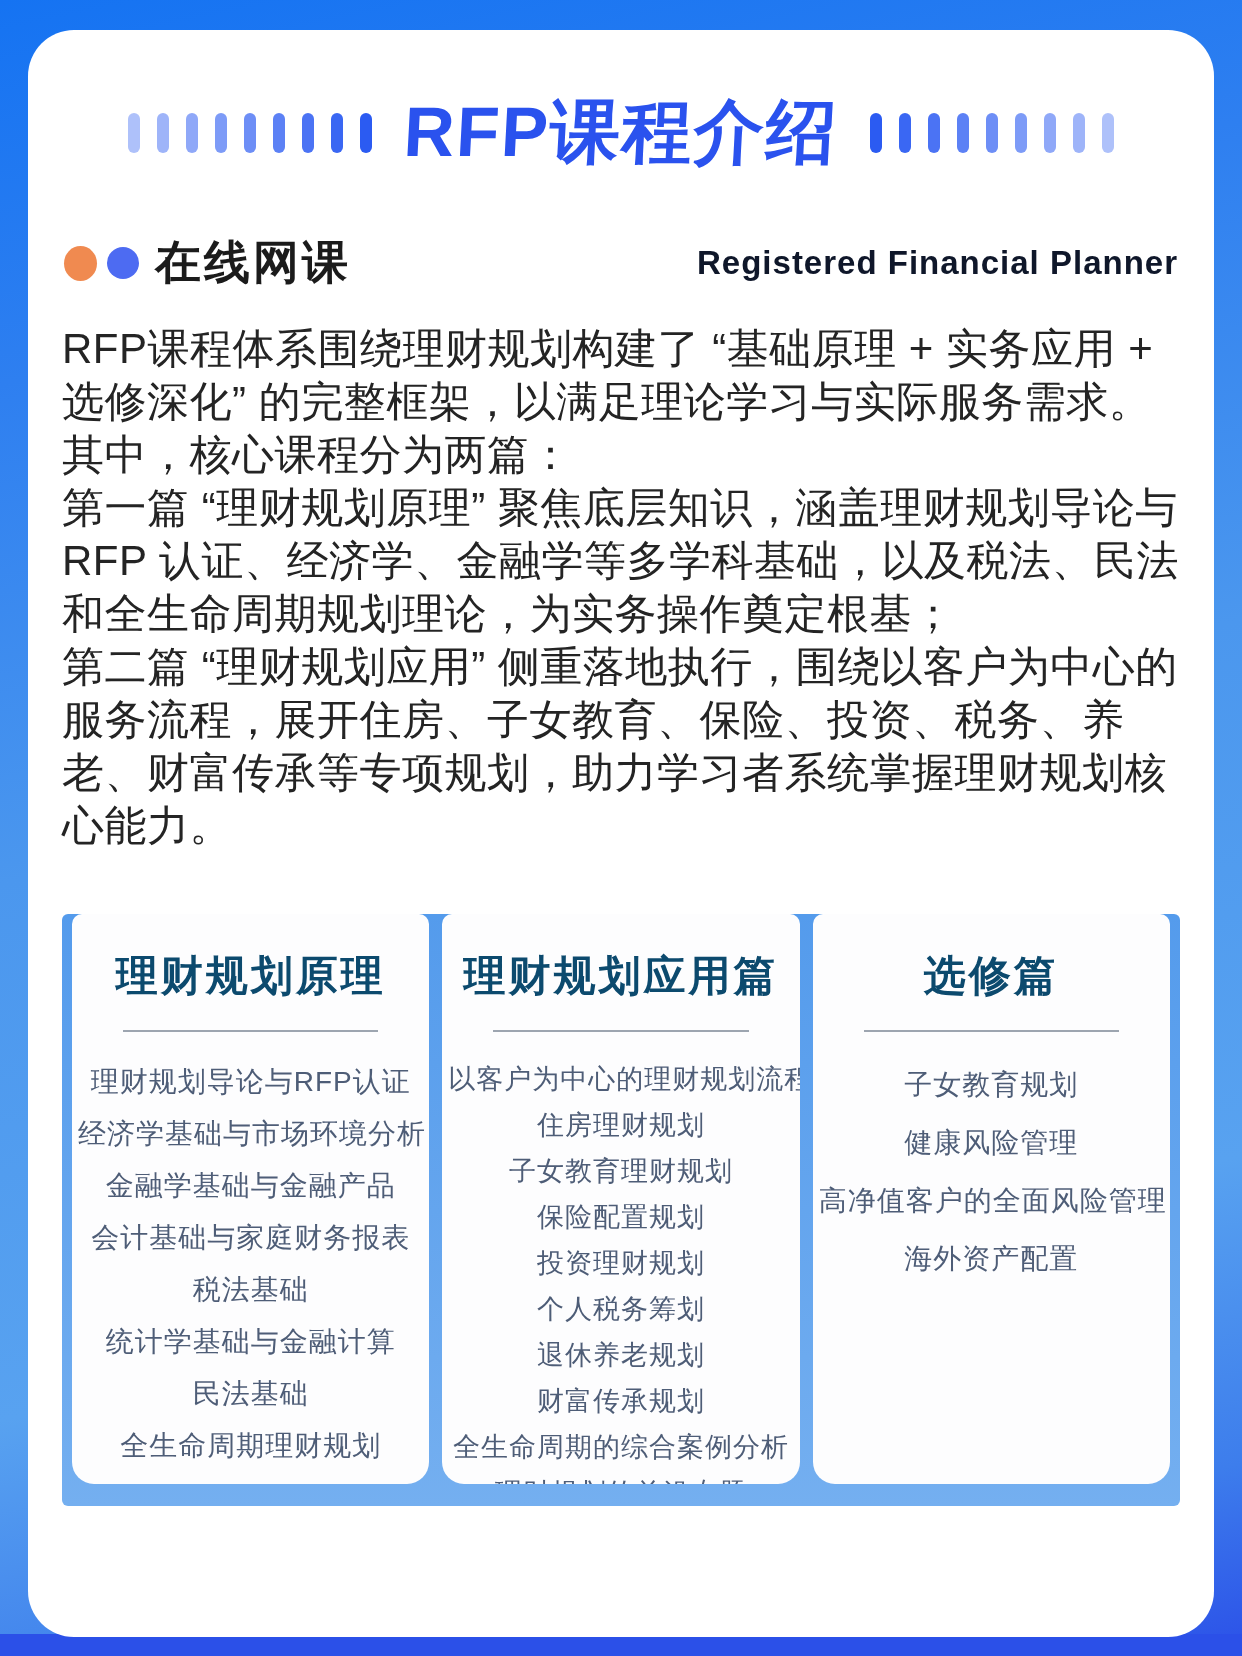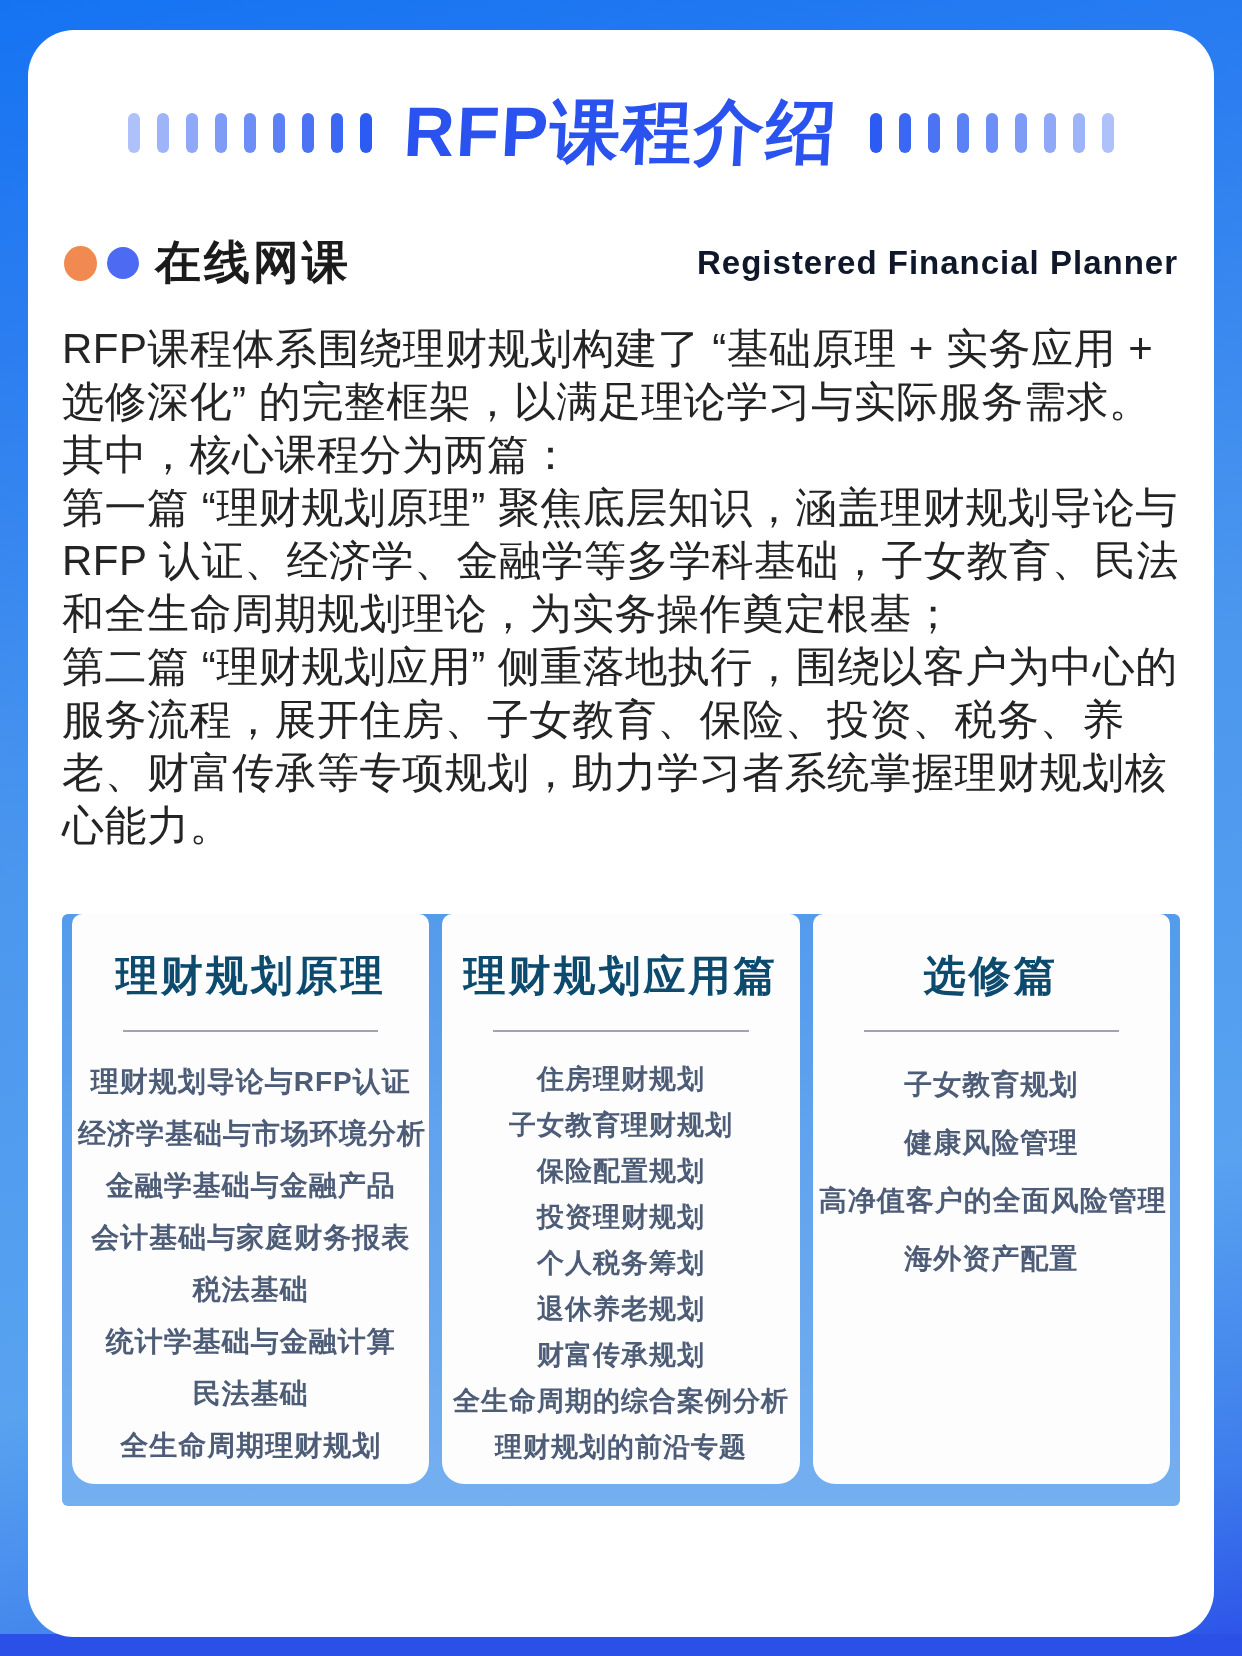--- a/index.html
+++ b/index.html
@@ -130,21 +130,21 @@
   }
   .divider {
     height: 2px;
     width: 74%;
     margin: 26px auto 24px auto;
     background: #7c8796;
     opacity: .75;
   }
   .course-item {
     font-size: 28px;
-    font-weight: 700;
+    font-weight: 400;
     color: #4e5d77;
     letter-spacing: 1px;
     padding: 7px 0;
     white-space: nowrap;
   }
   .col-apply .course-item { font-size: 27px; padding: 5px 0; }
   .col-elective .course-item { padding: 10px 0; }
 </style>
 </head>
 <body>
@@ -182,21 +182,21 @@
 
     <div class="section-row">
       <span class="dot dot-orange"></span>
       <span class="dot dot-blue"></span>
       <h2 class="section-heading">在线网课</h2>
       <span class="watermark">Registered Financial Planner</span>
     </div>
 
     <div class="intro">
       <p>RFP课程体系围绕理财规划构建了 “基础原理 + 实务应用 + 选修深化” 的完整框架，以满足理论学习与实际服务需求。其中，核心课程分为两篇：</p>
-      <p>第一篇 “理财规划原理” 聚焦底层知识，涵盖理财规划导论与 RFP 认证、经济学、金融学等多学科基础，子女教育、民法和全生命周期规划理论，为实务操作奠定根基；</p>
+      <p>第一篇 “理财规划原理” 聚焦底层知识，涵盖理财规划导论与 RFP 认证、经济学、金融学等多学科基础，以及税法、民法和全生命周期规划理论，为实务操作奠定根基；</p>
       <p>第二篇 “理财规划应用” 侧重落地执行，围绕以客户为中心的服务流程，展开住房、子女教育、保险、投资、税务、养老、财富传承等专项规划，助力学习者系统掌握理财规划核心能力。</p>
     </div>
 
     <div class="panel">
       <div class="col col-principle">
         <h3 class="col-title">理财规划原理</h3>
         <div class="divider"></div>
         <div class="items">
             <div class="course-item">理财规划导论与RFP认证</div>
             <div class="course-item">经济学基础与市场环境分析</div>
@@ -205,20 +205,21 @@
             <div class="course-item">税法基础</div>
             <div class="course-item">统计学基础与金融计算</div>
             <div class="course-item">民法基础</div>
             <div class="course-item">全生命周期理财规划</div>
           </div>
       </div>
       <div class="col col-apply">
         <h3 class="col-title">理财规划应用篇</h3>
         <div class="divider"></div>
         <div class="items">
+            <div class="course-item">以客户为中心的理财规划流程</div>
             <div class="course-item">住房理财规划</div>
             <div class="course-item">子女教育理财规划</div>
             <div class="course-item">保险配置规划</div>
             <div class="course-item">投资理财规划</div>
             <div class="course-item">个人税务筹划</div>
             <div class="course-item">退休养老规划</div>
             <div class="course-item">财富传承规划</div>
             <div class="course-item">全生命周期的综合案例分析</div>
             <div class="course-item">理财规划的前沿专题</div>
           </div>

